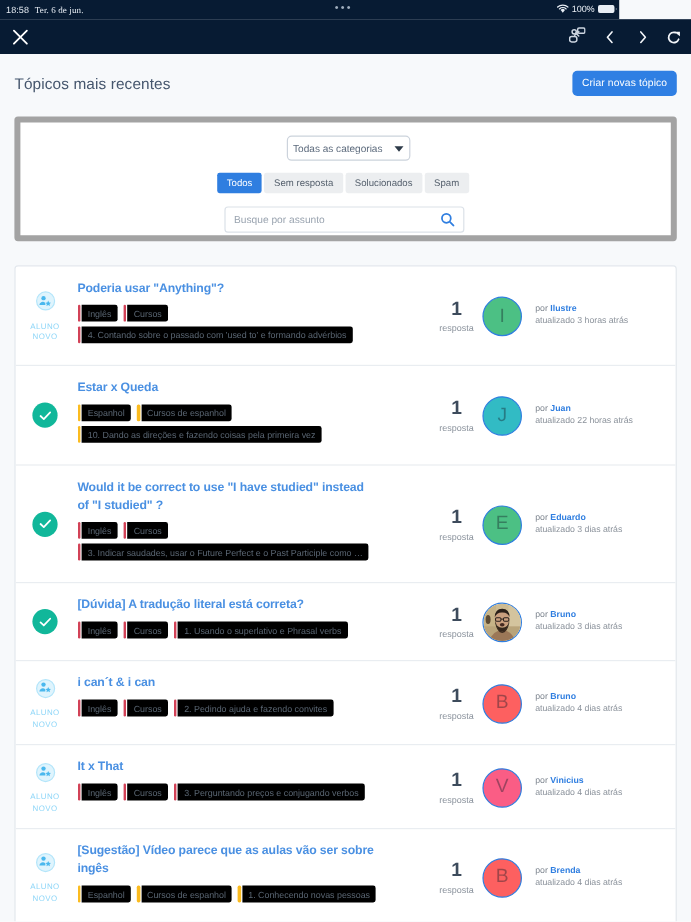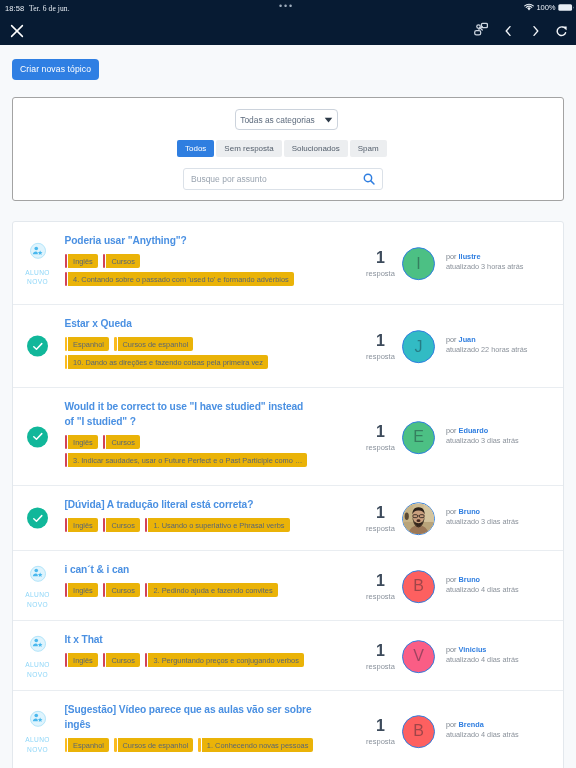--- a/index.html
+++ b/index.html
@@ -7,21 +7,21 @@
   body {
     font-family: "Liberation Sans", sans-serif;
     background: #f7f9fb;
     overflow: hidden;
     -webkit-font-smoothing: antialiased;
   }
   .screen { position: relative; width: 576px; height: 768px; overflow: hidden; background:#f7f9fb; }
 
   
   .statusbar {
-    position: absolute; top: 0; left: 0; width: 576px; height: 16px;
+    position: absolute; top: 0; left: 0; width: 516px; height: 16px;
     background: #071b33; color: #e8eef5;
     font-size: 8.5px;
   }
   .sb-time { position: absolute; left: 5px; top: 4px; font-size: 7.5px; letter-spacing: .1px; }
   .sb-date { position: absolute; left: 29px; top: 4px; font-size: 7.5px; letter-spacing: .1px; font-family: Liberation Serif, serif; }
   .sb-dots { position: absolute; left: 279px; top: 1px; letter-spacing: 1.8px; font-size: 9px; color: #9fadbd; }
   .sb-right { position: absolute; right: 1px; top: 3px; display: flex; align-items: center; gap: 2.5px; }
   .sb-pct { font-size: 7.6px; letter-spacing: -.1px; }
 
   
@@ -46,21 +46,21 @@
   .btn-primary {
     background: #2f7fe3; color: #fff; font-size: 8.6px;
     border-radius: 4px; height: 21px; padding: 0 8px; border: none;
     display: flex; align-items: center; font-family: inherit; cursor: pointer;
     letter-spacing: .1px;
   }
 
   
   .filter-card {
     position: absolute; left: 12px; top: 97px; width: 552px; height: 104px;
-    background: #fff; border: 1px solid #a3a3a3; border-radius: 3px;
+    background: #fff; border: 5px solid #a3a3a3; border-radius: 3px;
   }
   .cat-select {
     position: absolute; left: 222px; top: 11px;
     width: 103px; height: 21px;
     border: 1px solid #ccd3dc; border-radius: 4px;
     display: flex; align-items: center; justify-content: center; gap: 9px;
     font-size: 8.4px; color: #5d6b7d; cursor: pointer;
   }
   .tabs { position: absolute; left: 164px; top: 42px;
           display: flex; gap: 2px; align-items: flex-end; }
@@ -108,21 +108,21 @@
     display: flex; align-items: center; justify-content: center;
   }
 
   .t-main { position: relative; margin-left: 51.5px; width: 300px; }
   .t-title { font-size: 10.2px; color: #4a90e2; font-weight: bold; line-height: 15px;
              letter-spacing: -.1px; max-width: 249px; }
   .t-tags { display: flex; flex-wrap: wrap; gap: 5px; margin-top: 6px; }
   .tag { display: flex; align-items: stretch; height: 14px; }
   .tag-bar { width: 2.6px; border-radius: 1.3px; }
   .tag-txt { font-size: 7.4px; color: #5a6673; padding: 0 5px; display: flex;
-             align-items: center; white-space: nowrap; background: #eab308;
+             align-items: center; white-space: nowrap; background: #000000;
              border-radius: 0 2px 2px 0; margin-left: 1px; }
   .tag.red .tag-bar { background: #d24257; }
   .tag.yellow .tag-bar { background: #fbbb1f; }
   .t-lesson { margin-top: 4px; }
 
   .t-replies { position: absolute; left: 347px; top: 50%; transform: translateY(-46%);
                width: 41px; text-align: center; }
   .rep-num { font-size: 16px; color: #3d4b5c; font-weight: bold; line-height: 15px; }
   .rep-lbl { font-size: 7.5px; color: #8a929c; margin-top: 4px; }
 
@@ -178,20 +178,21 @@
     <svg class="nav-icon ni-fwd" width="10" height="16" viewBox="0 0 10 16">
       <path d="M3 3.6 L6.8 8 L3 12.4" stroke="#f2f5f9" stroke-width="1.35" fill="none" stroke-linecap="round" stroke-linejoin="round"></path>
     </svg>
     <svg class="nav-icon ni-reload" width="13" height="16" viewBox="0 0 13 16">
       <path d="M10.54 9.67 A4.3 4.3 0 1 1 7.97 4.16" stroke="#f2f5f9" stroke-width="1.45" fill="none" stroke-linecap="round"></path>
       <path d="M6.8 3.55 L11.6 3.55 L11.6 7.3 Z" fill="#f2f5f9"></path>
     </svg>
   </div>
 
   <div class="header">
+    <div class="page-title">Tópicos mais recentes</div>
     <button class="btn-primary">Criar novas tópico</button>
   </div>
 
   <div class="filter-card">
     <div class="cat-select">
       <span>Todas as categorias</span>
       <svg width="9" height="6" viewBox="0 0 10 7">
         <path d="M0.6 1 L9.4 1 L5 6.3 Z" fill="#2d3a48"></path>
       </svg>
     </div>

